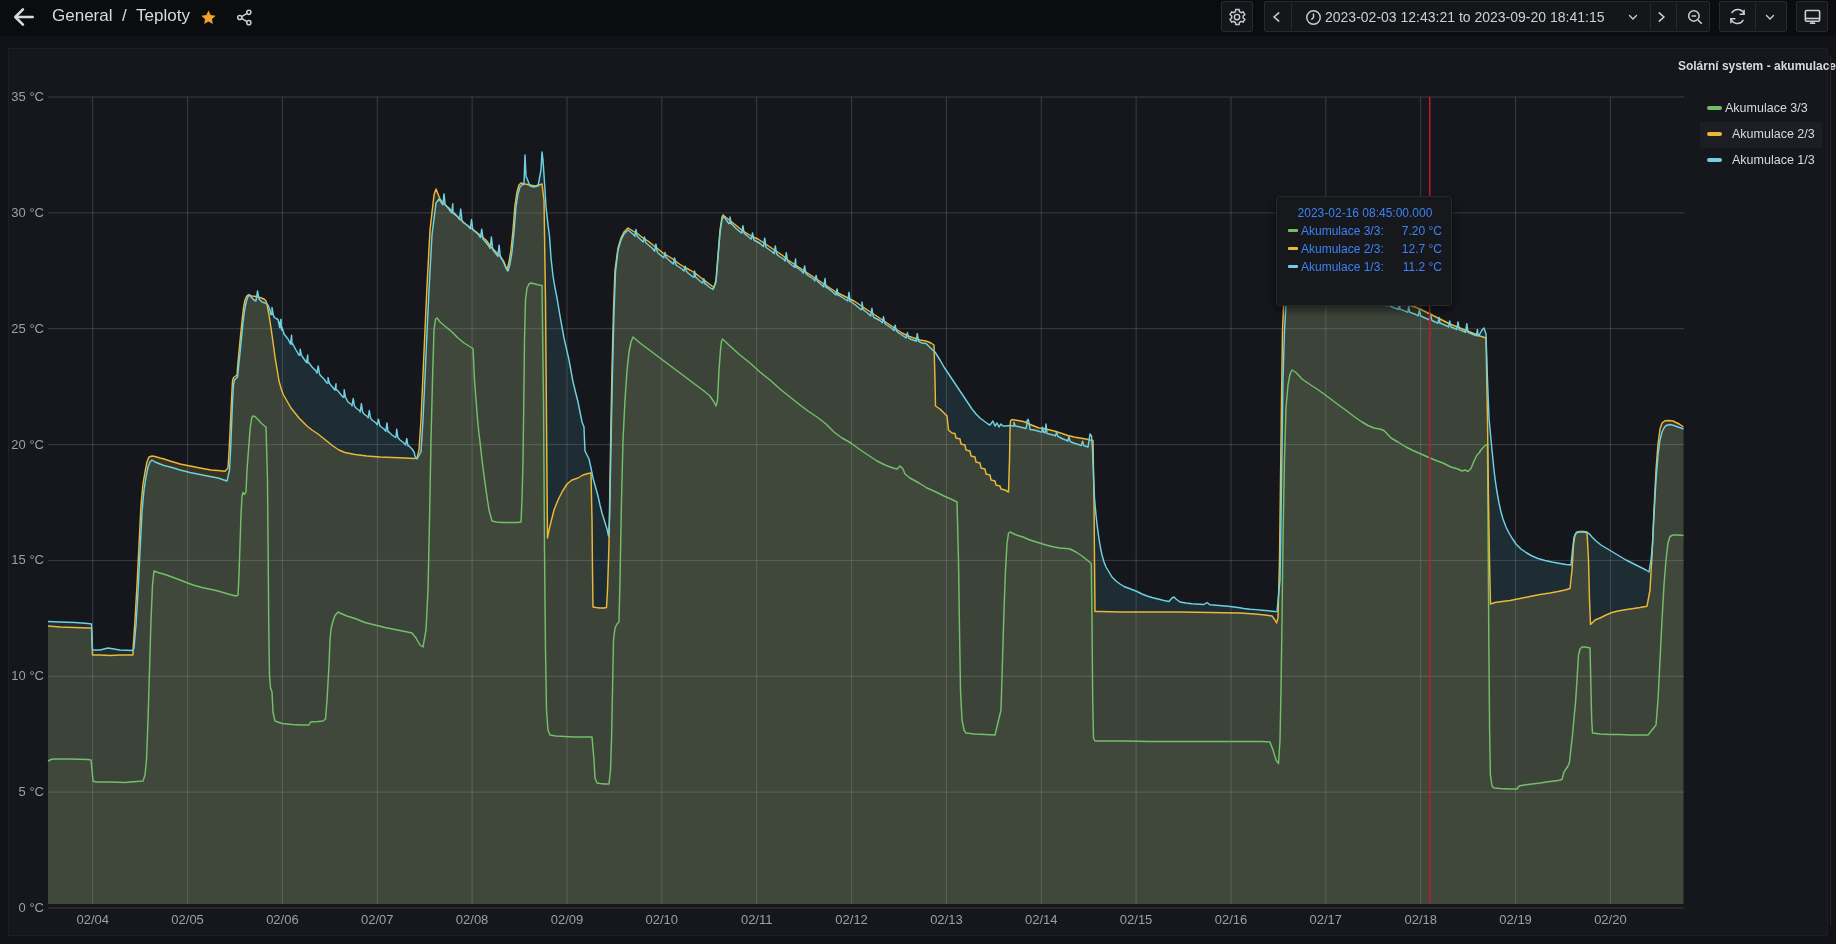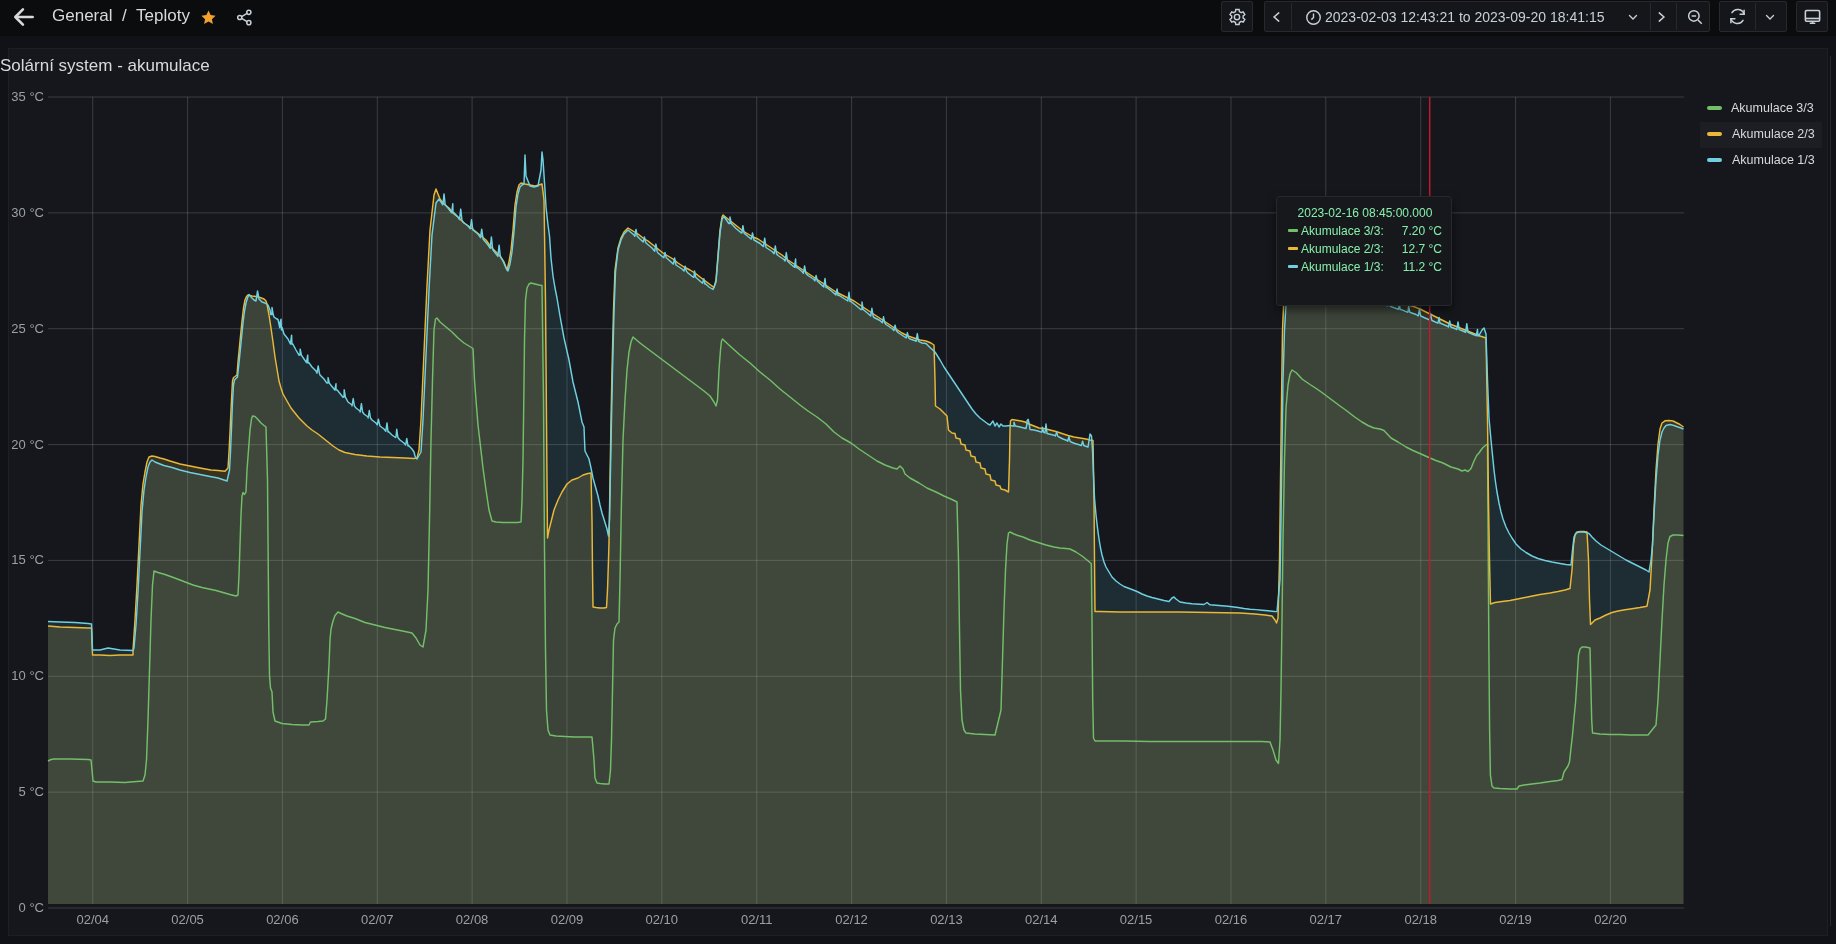--- a/index.html
+++ b/index.html
@@ -1,22 +1,22 @@
 <!DOCTYPE html>
 <html><head><meta charset="utf-8"><style>
 *{margin:0;padding:0;box-sizing:border-box}
 html,body{width:1836px;height:944px;background:#111217;font-family:"Liberation Sans",sans-serif;overflow:hidden}
 .nav{position:absolute;left:0;top:0;width:1836px;height:36px;background:#0b0c0e}
 .panel{position:absolute;left:8px;top:48px;width:1820px;height:888px;background:#15171c;border:1px solid #1d1f23}
-.ptitle{position:absolute;left:0;top:49px;width:1836px;text-align:left;font-size:17px;font-weight:normal;color:#d8d9da;line-height:34px}
+.ptitle{position:absolute;left:0;top:49px;width:1836px;text-align:right;font-size:12px;font-weight:bold;color:#d8d9da;line-height:34px}
 .navtxt{position:absolute;left:52px;top:6px;font-size:17px;color:#d8d9da}
 .btn{position:absolute;top:1px;height:31px;background:#141619;border:1px solid #27292e;border-radius:2px}
 .legend{position:absolute;font-size:12.5px;color:#d8d9da}
 .lbar{position:absolute;width:15px;height:4px;border-radius:2px;top:5px;left:0}
-.ttip{position:absolute;left:1276px;top:196px;width:176px;height:110px;background:#17181c;border:1px solid #26282d;border-radius:3px;box-shadow:0 4px 8px rgba(0,0,0,.5);font-size:12px;color:#86efac}
+.ttip{position:absolute;left:1276px;top:196px;width:176px;height:110px;background:#17181c;border:1px solid #26282d;border-radius:3px;box-shadow:0 4px 8px rgba(0,0,0,.5);font-size:12px;color:#3b82f6}
 .trow{position:absolute;left:10px;right:9px;height:14px}
 .tdash{position:absolute;left:1px;top:5px;width:10px;height:3px;border-radius:1px}
 .tlab{position:absolute;left:14px;top:0}
 .tval{position:absolute;right:0;top:0;font-weight:normal}
 </style></head><body>
 <div class="panel"></div>
 <svg width="1836" height="944" viewBox="0 0 1836 944" style="position:absolute;left:0;top:0">
     <g stroke="rgba(226,233,244,0.18)" stroke-width="1">
       <line x1="48" y1="97.0" x2="1684" y2="97.0"></line>
       <line x1="48" y1="212.9" x2="1684" y2="212.9"></line>
@@ -136,21 +136,21 @@
  <svg width="19" height="19" viewBox="0 0 24 24" style="position:absolute;left:1803px;top:7px" fill="none" stroke="#c7d0d9" stroke-width="2">
       <rect x="3" y="4.5" width="18" height="13.5" rx="1.5"></rect>
       <path d="M3.5 14.5h17"></path>
       <path d="M12 18v2.2M8.5 20.5h7"></path>
     </svg>
 </div>
 <div class="ptitle">Solární system - akumulace</div>
 <div style="position:absolute;left:1700px;top:122px;width:122px;height:26px;background:#1c1e23"></div>
 <div class="legend" style="left:1707px;top:101px;width:120px;height:15px">
     <span class="lbar" style="background:#73bf69"></span>
-    <span style="position:absolute;left:24px;top:0">Akumulace 3/3</span>
+    <span style="position:absolute;left:18px;top:0">Akumulace 3/3</span>
   </div>
 <div class="legend" style="left:1707px;top:127px;width:120px;height:15px">
     <span class="lbar" style="background:#eab839"></span>
     <span style="position:absolute;left:25px;top:0">Akumulace 2/3</span>
   </div>
 <div class="legend" style="left:1707px;top:153px;width:120px;height:15px">
     <span class="lbar" style="background:#6ed0e0"></span>
     <span style="position:absolute;left:25px;top:0">Akumulace 1/3</span>
   </div>
 <div class="ttip">

